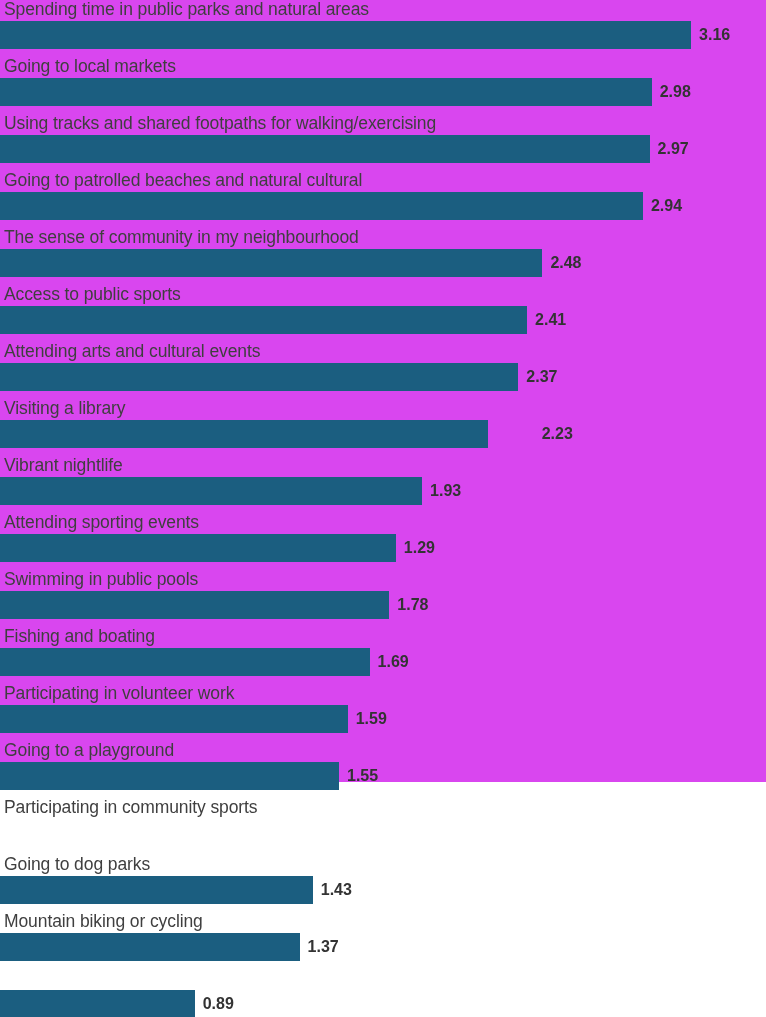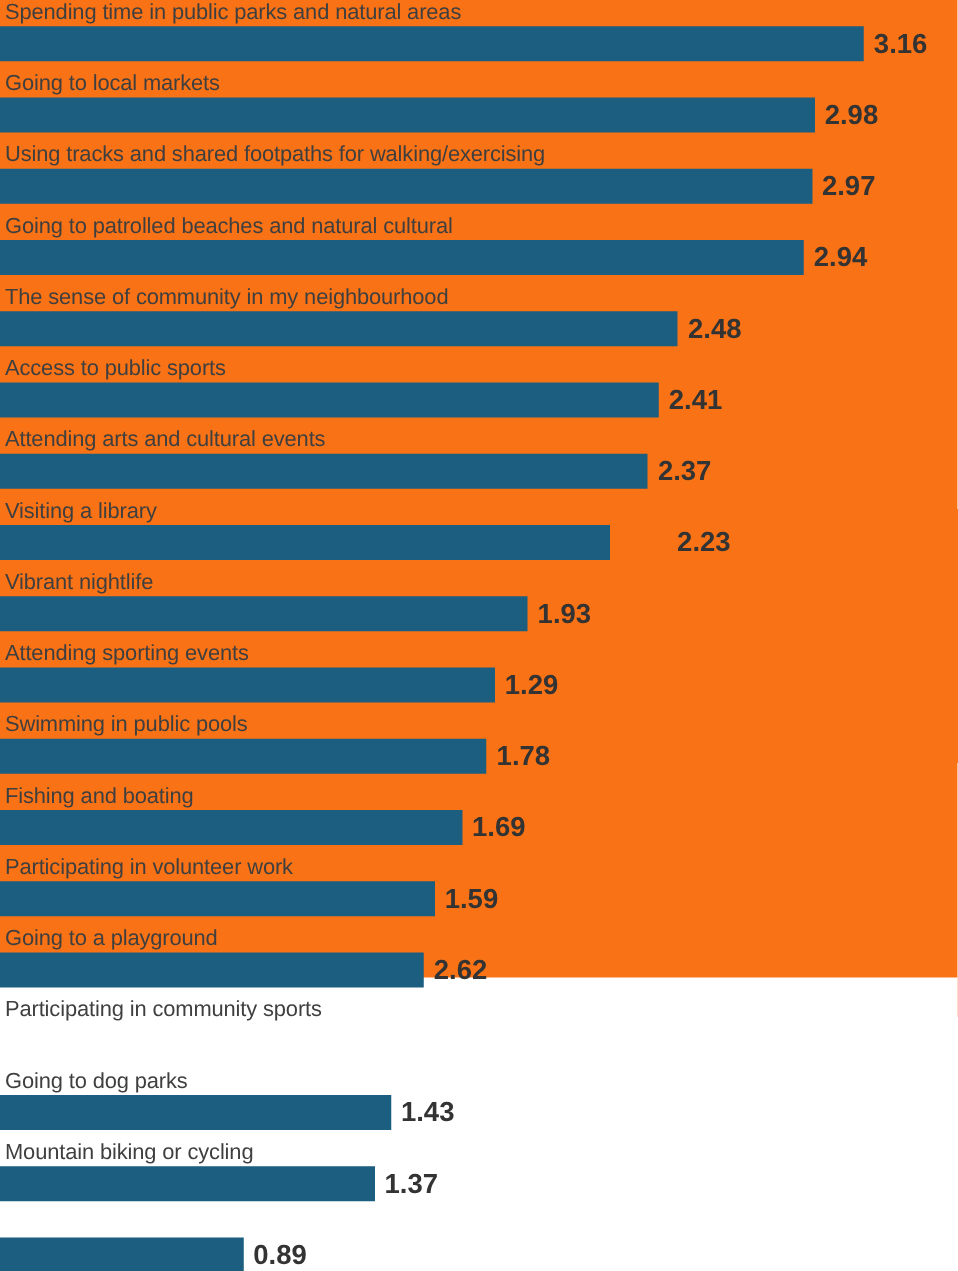--- a/index.html
+++ b/index.html
@@ -10,21 +10,21 @@
   body {
     width: 766px;
     height: 1017px;
     overflow: hidden;
     font-family: "Liberation Sans", sans-serif;
   }
   #chart {
     position: relative;
     width: 766px;
     height: 782px;
-    background: #f97316;
+    background: #d946ef;
   }
   .row {
     position: relative;
     width: 766px;
     height: 57px;
     box-sizing: border-box;
   }
   .cat-label {
     position: absolute;
     left: 4px;
@@ -45,21 +45,21 @@
   .bar {
     position: absolute;
     left: 0;
     top: 0;
     height: 28px;
     background: #1b5e80;
   }
   .val-label {
     position: absolute;
     top: 3px;
-    font-size: 22px;
+    font-size: 16px;
     line-height: 22px;
     font-weight: bold;
     color: #333333;
     white-space: nowrap;
   }
 </style>
 </head>
 <body>
 
 <div id="chart">
@@ -151,21 +151,21 @@
       <div class="cat-label">Participating in volunteer work</div>
       <div class="bar-wrap">
         <div class="bar" style="left: 0px; width: 347.733px; background: rgb(27, 94, 128);"></div>
         <div class="val-label" style="left: 355.733px;">1.59</div>
       </div>
     </div>
     <div class="row">
       <div class="cat-label">Going to a playground</div>
       <div class="bar-wrap">
         <div class="bar" style="left: 0px; width: 338.985px; background: rgb(27, 94, 128);"></div>
-        <div class="val-label" style="left: 346.985px;">2.62</div>
+        <div class="val-label" style="left: 346.985px;">1.55</div>
       </div>
     </div>
     <div class="row">
       <div class="cat-label">Participating in community sports</div>
     </div>
     <div class="row">
       <div class="cat-label">Going to dog parks</div>
       <div class="bar-wrap">
         <div class="bar" style="left: 0px; width: 312.741px; background: rgb(27, 94, 128);"></div>
         <div class="val-label" style="left: 320.741px;">1.43</div>

